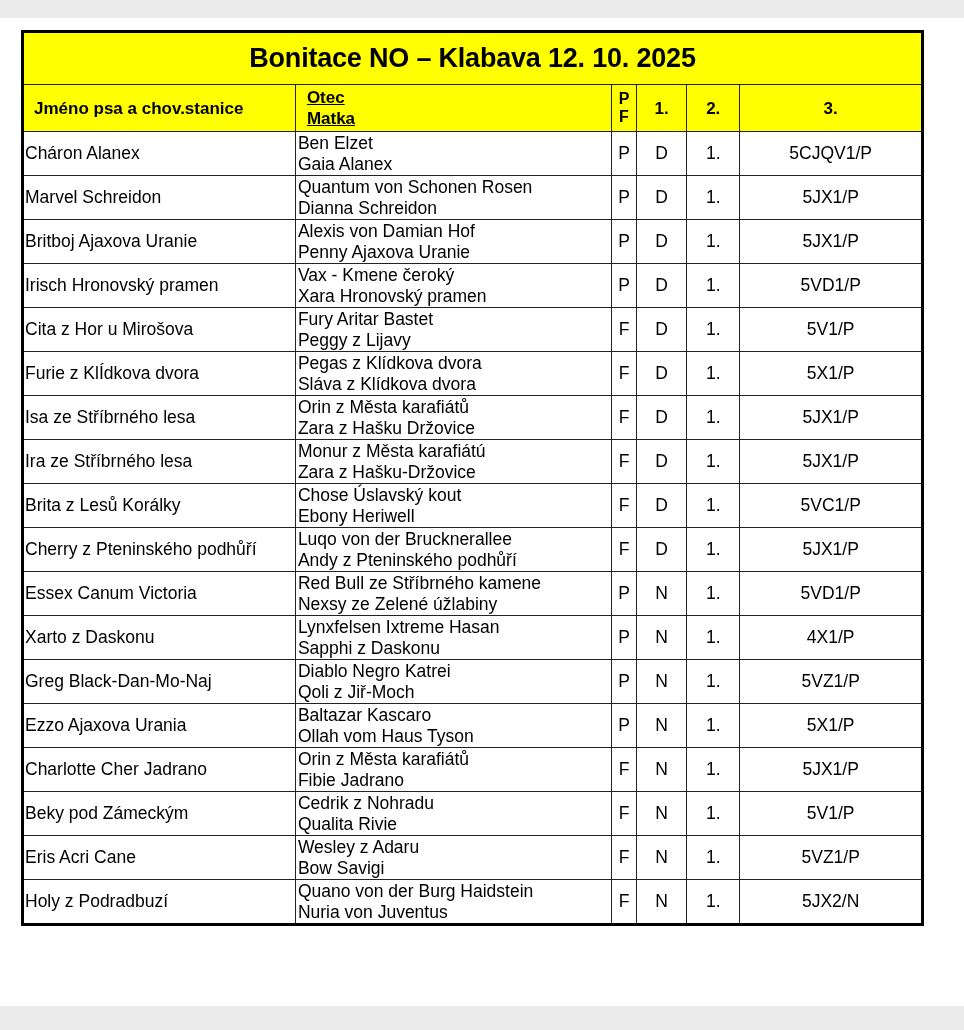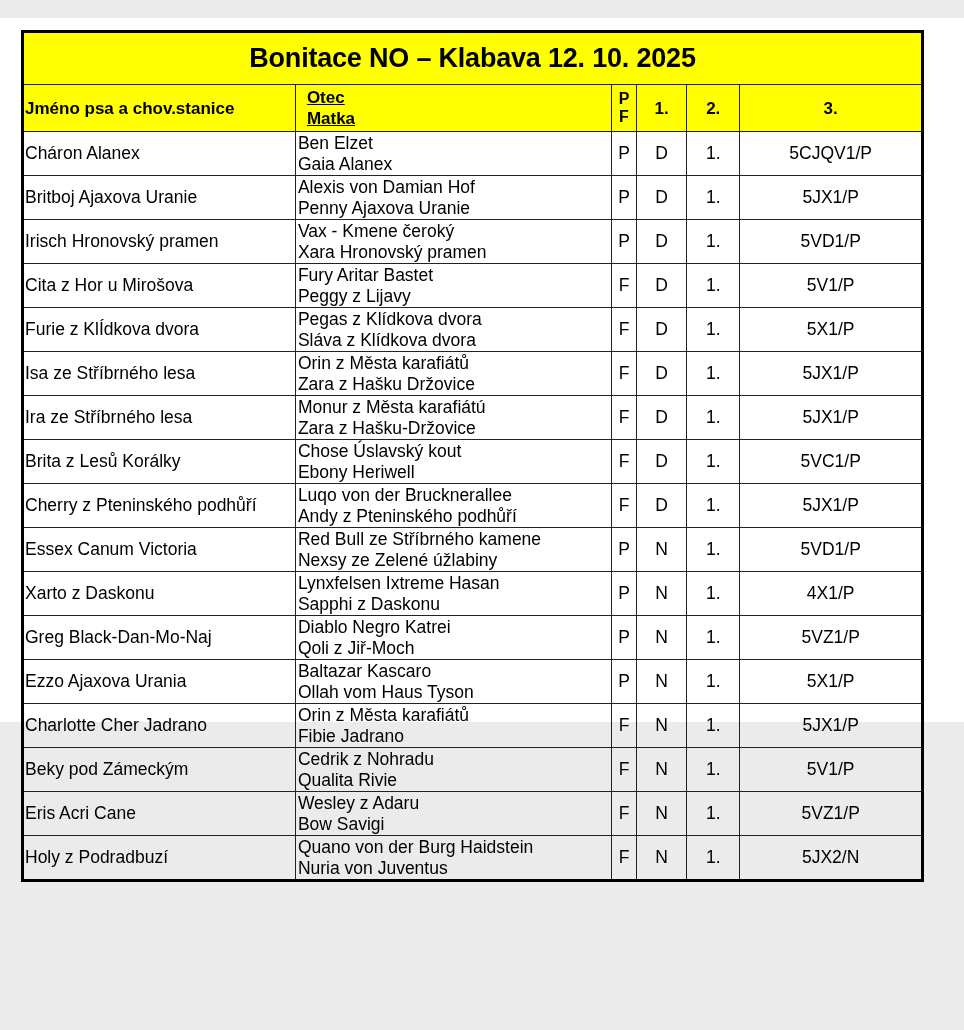--- a/index.html
+++ b/index.html
@@ -5,21 +5,21 @@
     html, body { margin: 0; padding: 0; }
     body {
       width: 964px; height: 1030px;
       background: #ebebeb;
       position: relative;
       overflow: hidden;
       font-family: "Liberation Sans", sans-serif;
     }
     .sheet {
       position: absolute; left: 0; top: 18px;
-      width: 964px; height: 704px;
+      width: 964px; height: 988px;
       background: #ffffff;
     }
     table.bon {
       position: absolute;
       left: 21px; top: 12px;
       width: 903px;
       border-collapse: collapse;
       border: 3px solid #000;
       table-layout: fixed;
       color: #000;
@@ -39,21 +39,21 @@
       letter-spacing: -0.2px;
     }
     .hdr th {
       background: #ffff00;
       height: 46px;
       font-weight: bold;
       font-size: 17px;
       text-align: center;
       line-height: 21px;
     }
-    .hdr th.h-name { text-align: left; padding-left: 1px; }
+    .hdr th.h-name { text-align: left; padding-left: 10px; }
     .hdr th.h-parents { text-align: left; padding-left: 11px; text-decoration: underline; }
     .hdr th.h-sex { font-size: 16px; line-height: 18px; }
     tr.row td { height: 43px; font-size: 17.5px; }
     td.c-name { padding-left: 1px !important; }
     td.c-parents { padding-left: 2px !important; line-height: 21px; }
     td.c-parents div { height: 21px; }
     td.c-sex, td.c-g1, td.c-g2, td.c-g3 { text-align: center; }
     col.w1 { width: 272px; }
     col.w2 { width: 315px; }
     col.w3 { width: 25px; }
@@ -99,20 +99,31 @@
     <td class="c-parents">
       <div>Ben Elzet</div>
       <div>Gaia Alanex</div>
     </td>
     <td class="c-sex">P</td>
     <td class="c-g1">D</td>
     <td class="c-g2">1.</td>
     <td class="c-g3">5CJQV1/P</td>
   </tr>
 
+  <tr class="row">
+    <td class="c-name">Marvel Schreidon</td>
+    <td class="c-parents">
+      <div>Quantum von Schonen Rosen</div>
+      <div>Dianna Schreidon</div>
+    </td>
+    <td class="c-sex">P</td>
+    <td class="c-g1">D</td>
+    <td class="c-g2">1.</td>
+    <td class="c-g3">5JX1/P</td>
+  </tr>
 
   <tr class="row">
     <td class="c-name">Britboj Ajaxova Uranie</td>
     <td class="c-parents">
       <div>Alexis von Damian Hof</div>
       <div>Penny Ajaxova Uranie</div>
     </td>
     <td class="c-sex">P</td>
     <td class="c-g1">D</td>
     <td class="c-g2">1.</td>

